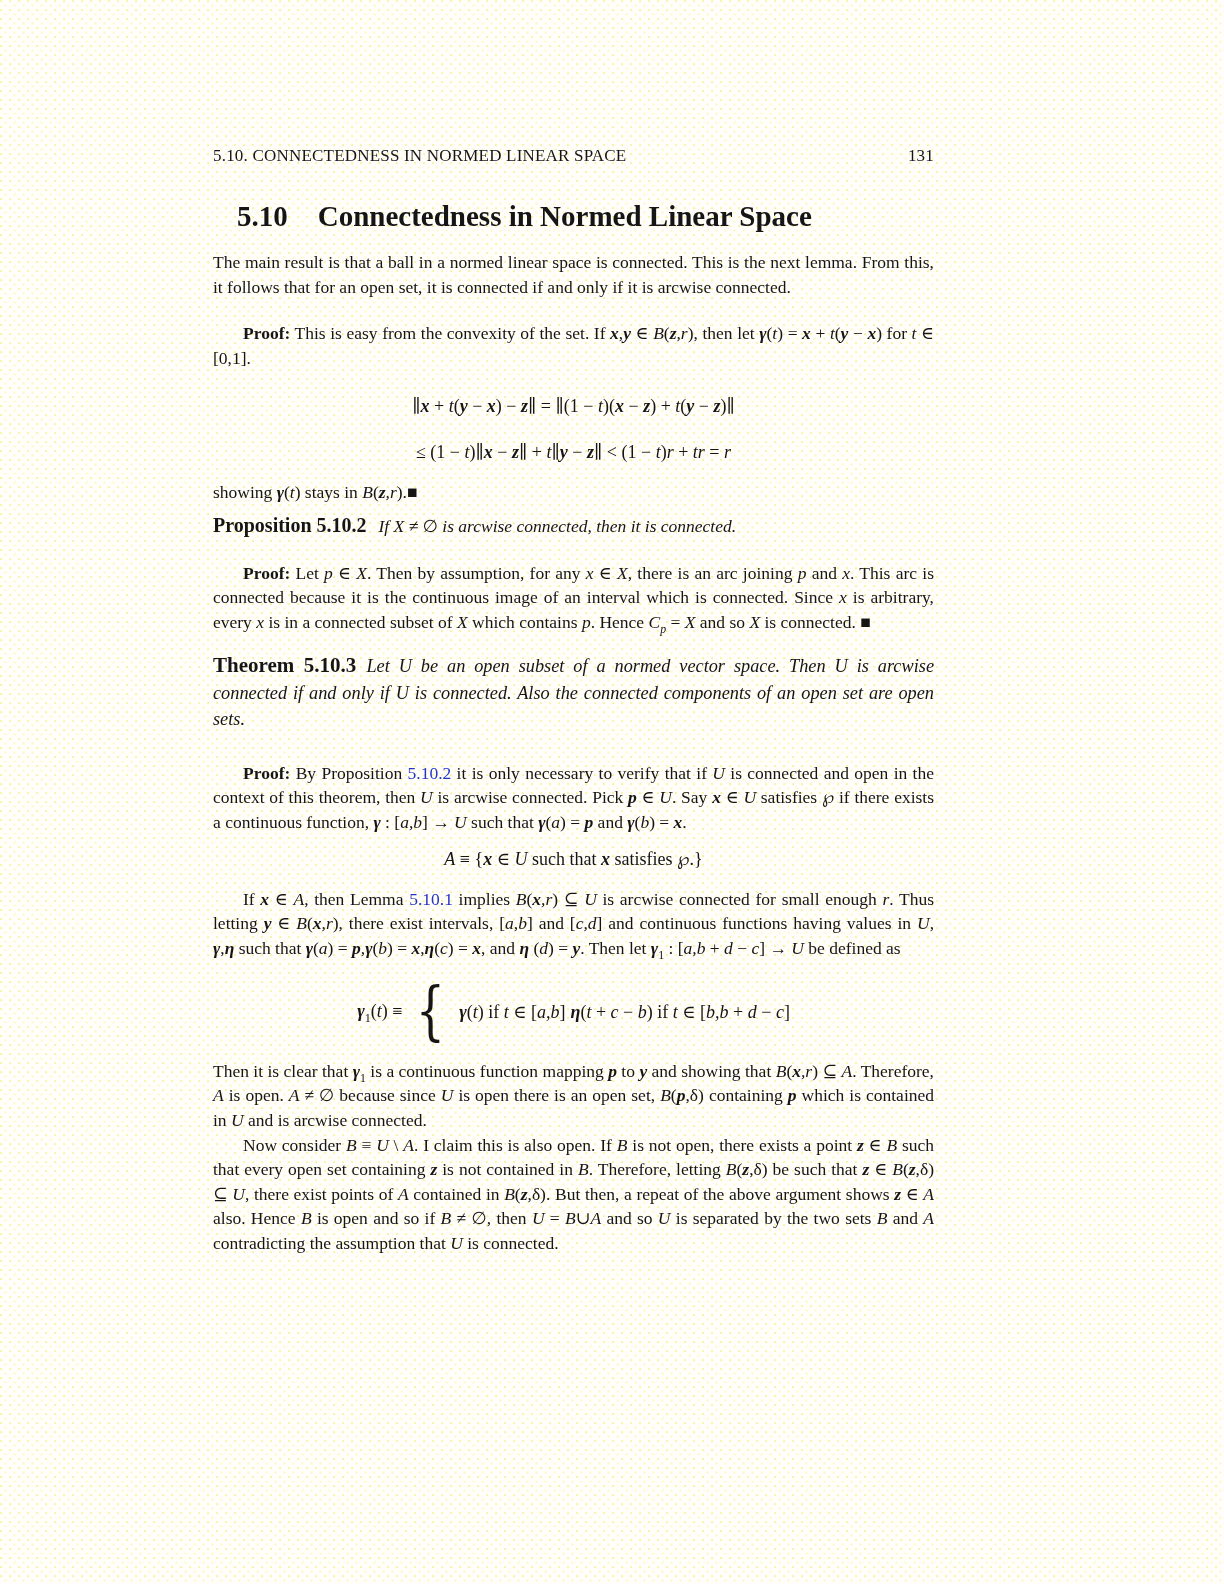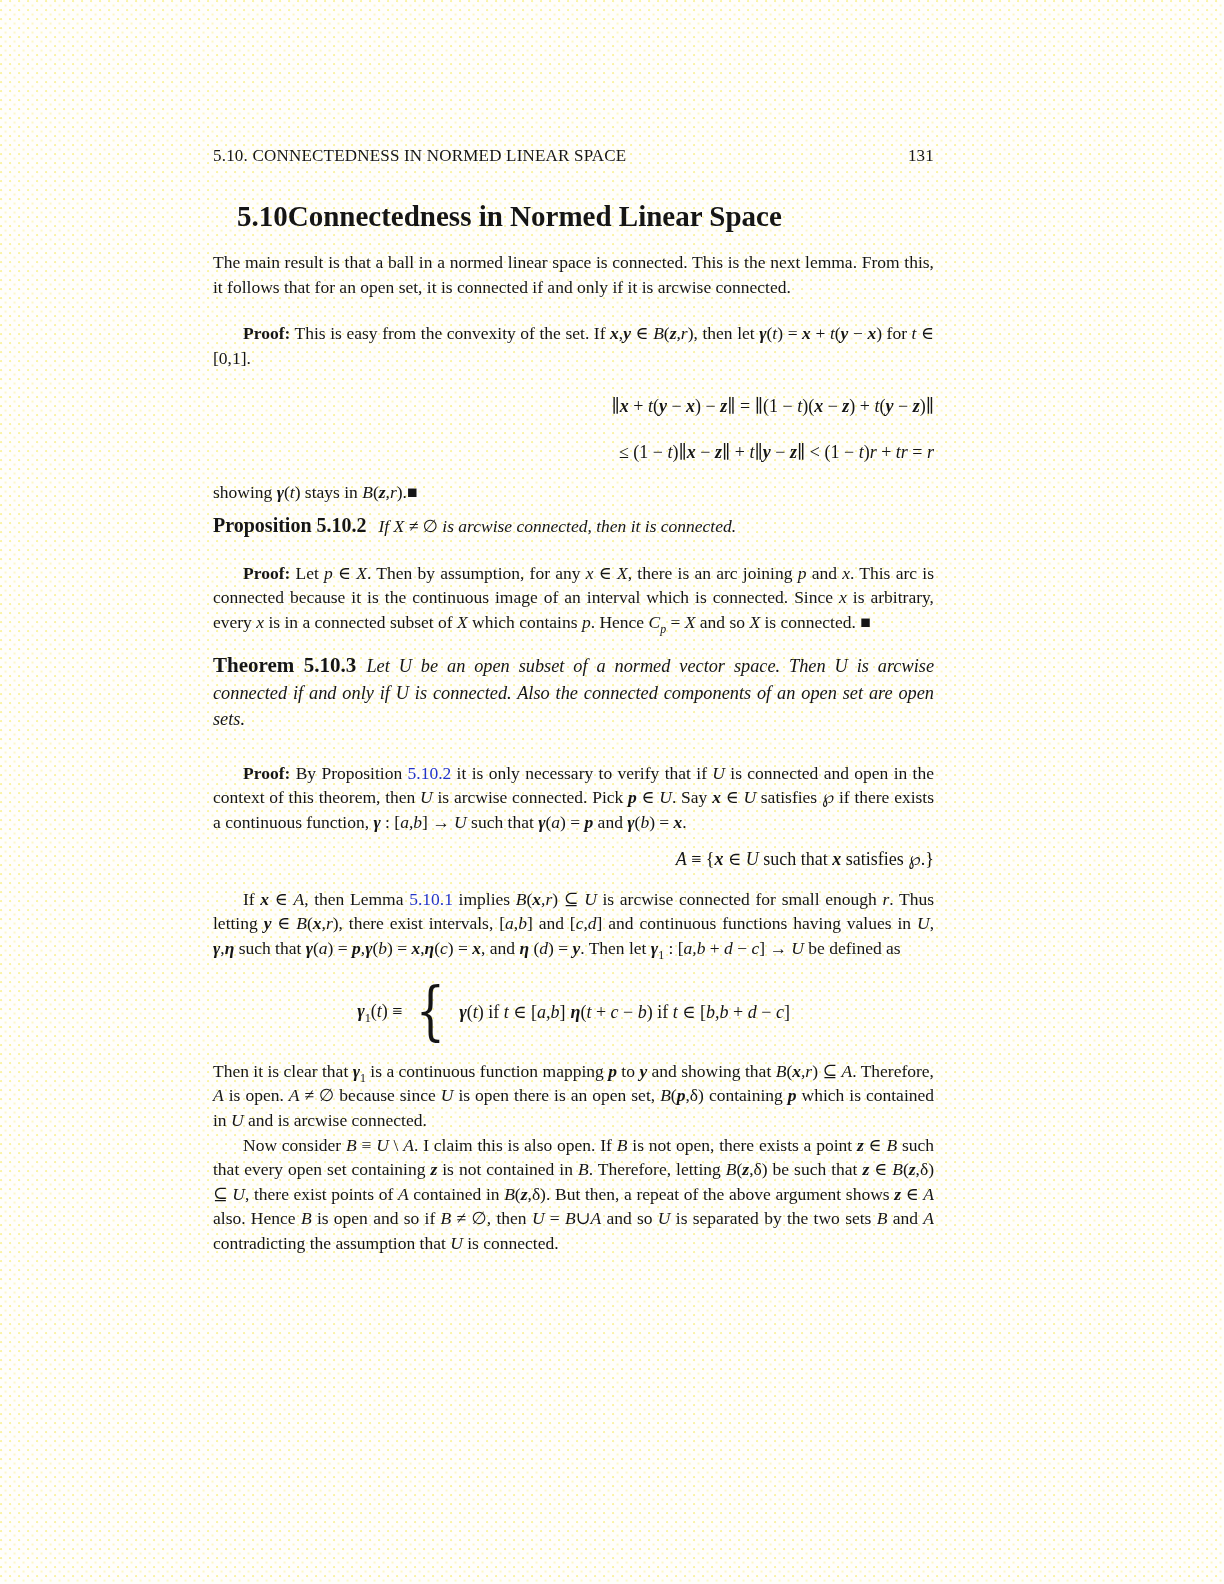--- a/index.html
+++ b/index.html
@@ -10,34 +10,34 @@
       radial-gradient(circle at 1.2px 1.2px, rgba(246,234,96,.55) .9px, rgba(246,234,96,0) 1.4px),
       radial-gradient(circle at 1.2px 1.2px, rgba(246,234,96,.35) .9px, rgba(246,234,96,0) 1.4px);
     background-size:9px 9px, 9px 9px;
     background-position:0 0, 4.5px 4.5px;
     font-family:"Liberation Serif","DejaVu Serif","DejaVu Sans",serif;
     color:#151515;
     padding-left:36px;
   }
   .content{position:absolute;left:213px;top:146px;width:721px;}
   .hdr{display:flex;justify-content:space-between;align-items:baseline;font-size:17px;letter-spacing:.2px;}
-  .title{display:flex;font-size:29px;font-weight:bold;margin:32px 0 0 24px;line-height:36px;}
+  .title{display:flex;gap:30px;font-size:29px;font-weight:bold;margin:32px 0 0 24px;line-height:36px;}
   p{margin:0;text-align:justify;font-size:17.5px;line-height:24.6px;}
   .mt12{margin-top:12px}.mt16{margin-top:16px}.mt18{margin-top:18px}
   .mt22{margin-top:22px}.mt26{margin-top:8px}.mt28{margin-top:28px}
   .ind{text-indent:30px;}
   .mi{font-style:italic}
   .mb{font-weight:bold}
   .mlink{color:#2334c8}
   sub.ssub{font-size:68%;line-height:0;}
   .thm-line{text-align:justify;}
   .small-label{font-size:20px;font-weight:bold;margin-right:12px;}
   .big-label{font-size:21px;font-weight:bold;margin-right:10px;}
   .theorem-par{font-size:18.3px;line-height:26.5px;}
-  .eq{text-align:right;font-size:18px;line-height:24px;}
+  .eq{text-align:center;font-size:18px;line-height:24px;}
   .eq.mt24{margin-top:24px}
   .cases{display:flex;justify-content:center;align-items:center;gap:8px;font-size:18px;margin-top:24px;margin-bottom:20px;}
   .cases .lhs{white-space:nowrap;}
   .brace{font-size:64px;font-weight:300;line-height:.85;transform:scaleX(.72);transform-origin:center;font-family:"DejaVu Serif",serif;}
   .rows{display:flex;flex-direction:row;gap:5px;text-align:left;}
   .nowrap{white-space:nowrap;}
 </style>
 </head>
 <body>
 

